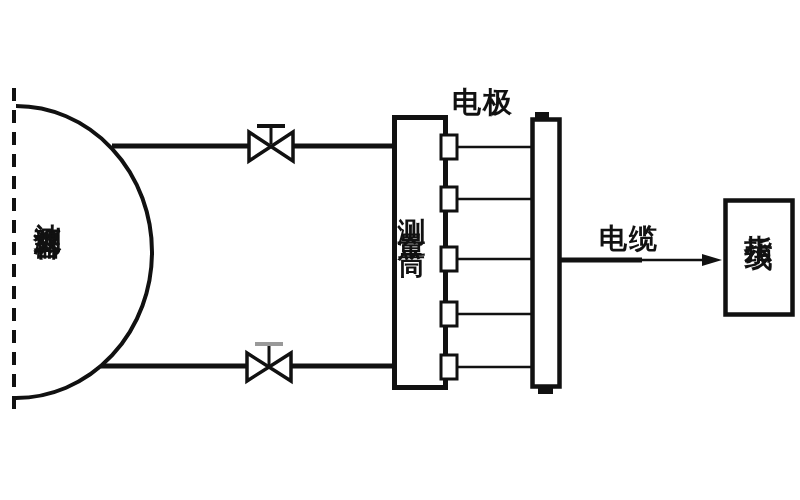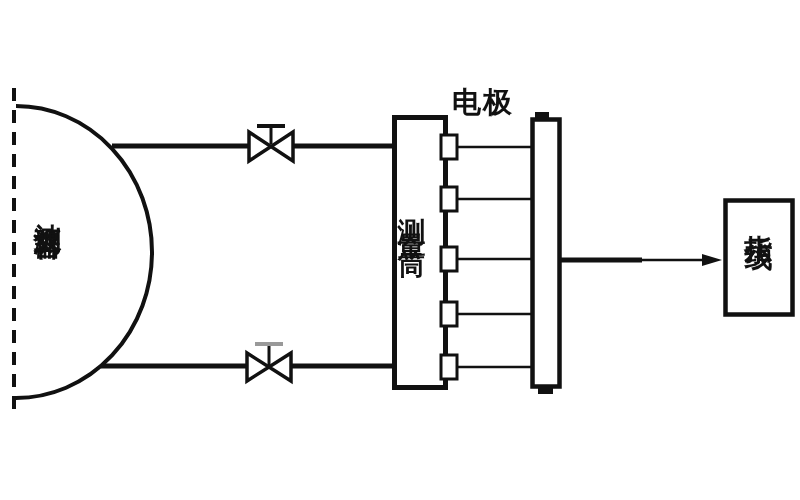--- a/index.html
+++ b/index.html
@@ -82,16 +82,17 @@
 
     <rect class="sf" x="725.5" y="200.5" width="67" height="114" stroke-width="4.5"></rect>
   </svg>
 
   <div class="label vert vessel-label">被测容器</div>
 
   <div class="label elec-label">电极</div>
 
   <div class="label vert cyl-label">测量筒</div>
 
+  <div class="label cable-label">电缆</div>
 
   <div class="label vert ind-label">指示线</div>
 
 </div>
 
 </body></html>

